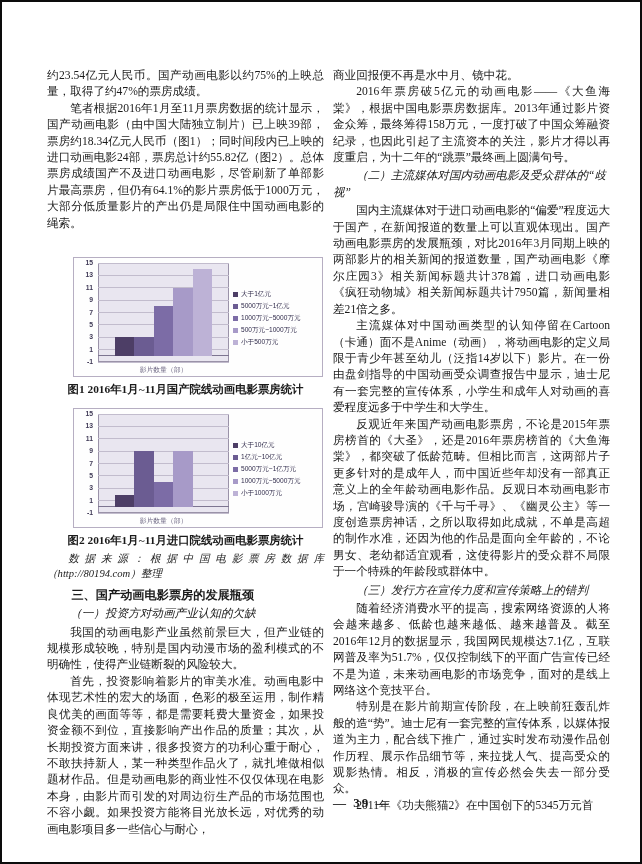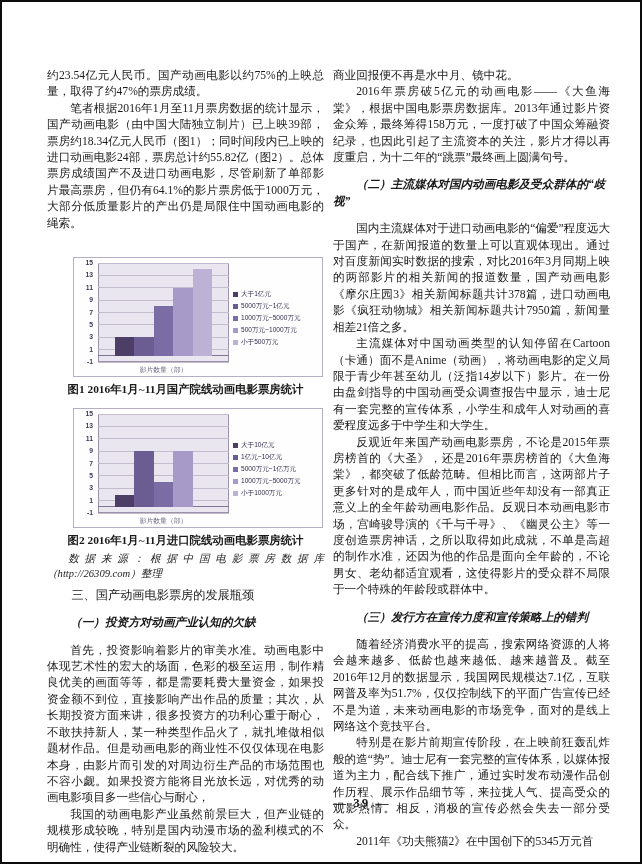--- a/index.html
+++ b/index.html
@@ -8,22 +8,22 @@
     background:#ffffff;border:2px solid #0c0c0c;box-sizing:border-box;
     font-family:"Liberation Serif","DejaVu Serif",serif;color:#1a1a1a;
     overflow:hidden;
     padding-left:30px;
   }
   .col{position:absolute;top:66px;}
   .col-left{left:45px;width:277px;}
   .col-right{left:331px;width:277px;}
   p.body{margin:0;font-size:11.6px;line-height:16.4px;text-align:justify;text-justify:inter-ideograph;}
   p.indent{text-indent:2em;}
-  .heading{font-weight:normal;font-size:12.2px;line-height:17px;text-indent:2em;margin:6px 0 2px 0;}
-  .subheading{font-style:italic;font-size:11.6px;line-height:16.4px;text-indent:2em;margin:11px 0;font-weight:bold;}
+  .heading{font-weight:bold;font-size:12.2px;line-height:17px;text-indent:2em;margin:6px 0 2px 0;}
+  .subheading{font-style:italic;font-size:11.6px;line-height:16.4px;text-indent:2em;margin:2px 0;}
   .chart{
     position:relative;width:250px;height:120px;margin-left:26px;
     border:1px solid #b6aec2;background:#fefefe;box-sizing:border-box;
   }
   .chart-first{margin-top:25px;}
   .chart-second{margin-top:11px;}
   .figcaption{font-weight:bold;font-size:11.4px;line-height:15px;text-align:center;margin:5px 0 0 0;}
   .source{font-style:italic;font-size:10.6px;line-height:14.6px;text-indent:2em;margin:4px 0 0 0;text-align:justify;}
   .pageno{position:absolute;left:331px;top:793px;width:277px;text-align:left;font-weight:bold;font-size:13px;letter-spacing:2px;}
 </style>
@@ -132,33 +132,33 @@
             <span>1000万元~5000万元</span>
           </div>
           <div style="display: flex; align-items: center; height: 12px; font: 6.6px &quot;Liberation Sans&quot;, sans-serif; color: rgb(47, 42, 74); white-space: nowrap;">
             <span style="width: 5px; height: 5px; background: rgb(189, 178, 214); margin-right: 3px; flex: 0 0 auto;"></span>
             <span>小于1000万元</span>
           </div>
         </div>
       </div>
     <p class="figcaption">图2 2016年1月~11月进口院线动画电影票房统计</p>
 
-    <p class="source">数据来源：根据中国电影票房数据库（http://26309.com）整理</p>
+    <p class="source">数据来源：根据中国电影票房数据库（http://80194.com）整理</p>
 
     <p class="heading">三、国产动画电影票房的发展瓶颈</p>
     <p class="subheading">（一）投资方对动画产业认知的欠缺</p>
+    <p class="body indent">我国的动画电影产业虽然前景巨大，但产业链的规模形成较晚，特别是国内动漫市场的盈利模式的不明确性，使得产业链断裂的风险较大。</p>
     <p class="body indent">首先，投资影响着影片的审美水准。动画电影中体现艺术性的宏大的场面，色彩的极至运用，制作精良优美的画面等等，都是需要耗费大量资金，如果投资金额不到位，直接影响产出作品的质量；其次，从长期投资方面来讲，很多投资方的功利心重于耐心，不敢扶持新人，某一种类型作品火了，就扎堆做相似题材作品。但是动画电影的商业性不仅仅体现在电影本身，由影片而引发的对周边衍生产品的市场范围也不容小觑。如果投资方能将目光放长远，对优秀的动画电影项目多一些信心与耐心，</p>
-    <p class="body indent">我国的动画电影产业虽然前景巨大，但产业链的规模形成较晚，特别是国内动漫市场的盈利模式的不明确性，使得产业链断裂的风险较大。</p>
   </div>
 
   <div class="col col-right">
     <p class="body">商业回报便不再是水中月、镜中花。</p>
     <p class="body indent">2016年票房破5亿元的动画电影——《大鱼海棠》，根据中国电影票房数据库。2013年通过影片资金众筹，最终筹得158万元，一度打破了中国众筹融资纪录，也因此引起了主流资本的关注，影片才得以再度重启，为十二年的“跳票”最终画上圆满句号。</p>
     <p class="subheading">（二）主流媒体对国内动画电影及受众群体的“歧视”</p>
-    <p class="body indent">国内主流媒体对于进口动画电影的“偏爱”程度远大于国产，在新闻报道的数量上可以直观体现出。通过对百度新闻实时数据的搜索，对比2016年3月同期上映的两部影片的相关新闻的报道数量，国产动画电影《摩尔庄园3》相关新闻标题共计378篇，进口动画电影《疯狂动物城》相关新闻标题共计7950篇，新闻量相差21倍之多。</p>
+    <p class="body indent">国内主流媒体对于进口动画电影的“偏爱”程度远大于国产，在新闻报道的数量上可以直观体现出。国产动画电影票房的发展瓶颈，对比2016年3月同期上映的两部影片的相关新闻的报道数量，国产动画电影《摩尔庄园3》相关新闻标题共计378篇，进口动画电影《疯狂动物城》相关新闻标题共计7950篇，新闻量相差21倍之多。</p>
     <p class="body indent">主流媒体对中国动画类型的认知停留在Cartoon（卡通）面不是Anime（动画），将动画电影的定义局限于青少年甚至幼儿（泛指14岁以下）影片。在一份由盘剑指导的中国动画受众调查报告中显示，迪士尼有一套完整的宣传体系，小学生和成年人对动画的喜爱程度远多于中学生和大学生。</p>
     <p class="body indent">反观近年来国产动画电影票房，不论是2015年票房榜首的《大圣》，还是2016年票房榜首的《大鱼海棠》，都突破了低龄范畴。但相比而言，这两部片子更多针对的是成年人，而中国近些年却没有一部真正意义上的全年龄动画电影作品。反观日本动画电影市场，宫崎骏导演的《千与千寻》、《幽灵公主》等一度创造票房神话，之所以取得如此成就，不单是高超的制作水准，还因为他的作品是面向全年龄的，不论男女、老幼都适宜观看，这使得影片的受众群不局限于一个特殊的年龄段或群体中。</p>
     <p class="subheading">（三）发行方在宣传力度和宣传策略上的错判</p>
     <p class="body indent">随着经济消费水平的提高，搜索网络资源的人将会越来越多、低龄也越来越低、越来越普及。截至2016年12月的数据显示，我国网民规模达7.1亿，互联网普及率为51.7%，仅仅控制线下的平面广告宣传已经不是为道，未来动画电影的市场竞争，面对的是线上网络这个竞技平台。</p>
     <p class="body indent">特别是在影片前期宣传阶段，在上映前狂轰乱炸般的造“势”。迪士尼有一套完整的宣传体系，以媒体报道为主力，配合线下推广，通过实时发布动漫作品创作历程、展示作品细节等，来拉拢人气、提高受众的观影热情。相反，消极的宣传必然会失去一部分受众。</p>
     <p class="body indent">2011年《功夫熊猫2》在中国创下的5345万元首</p>
   </div>
 
   <div class="pageno">— 39 —</div>
 

